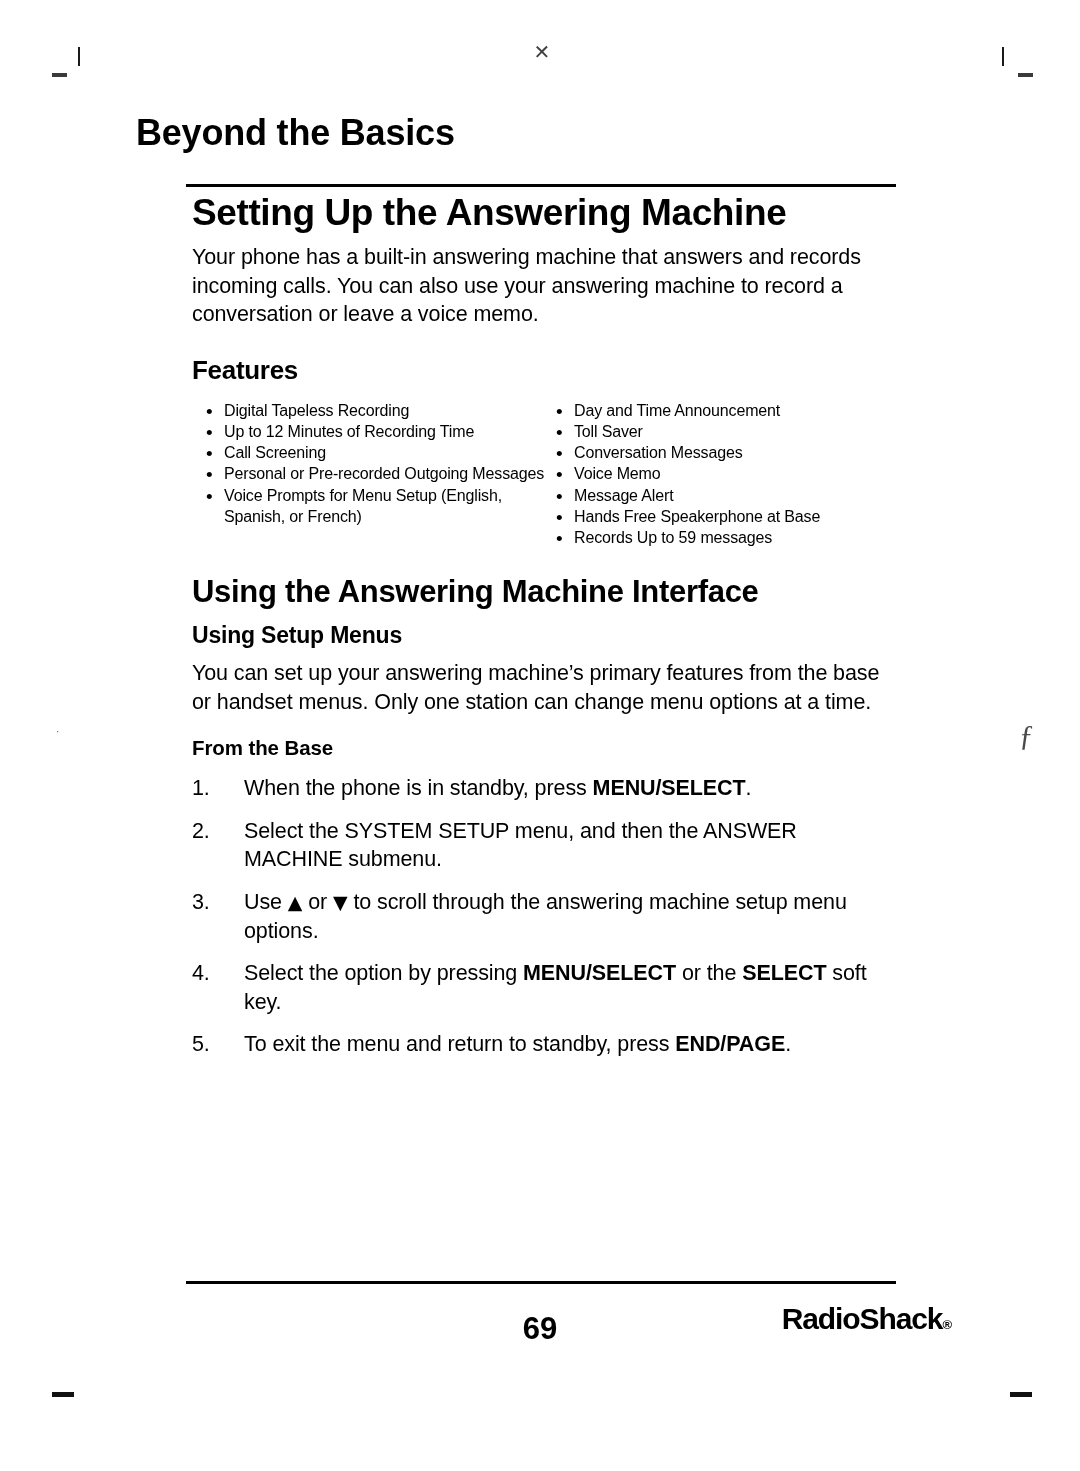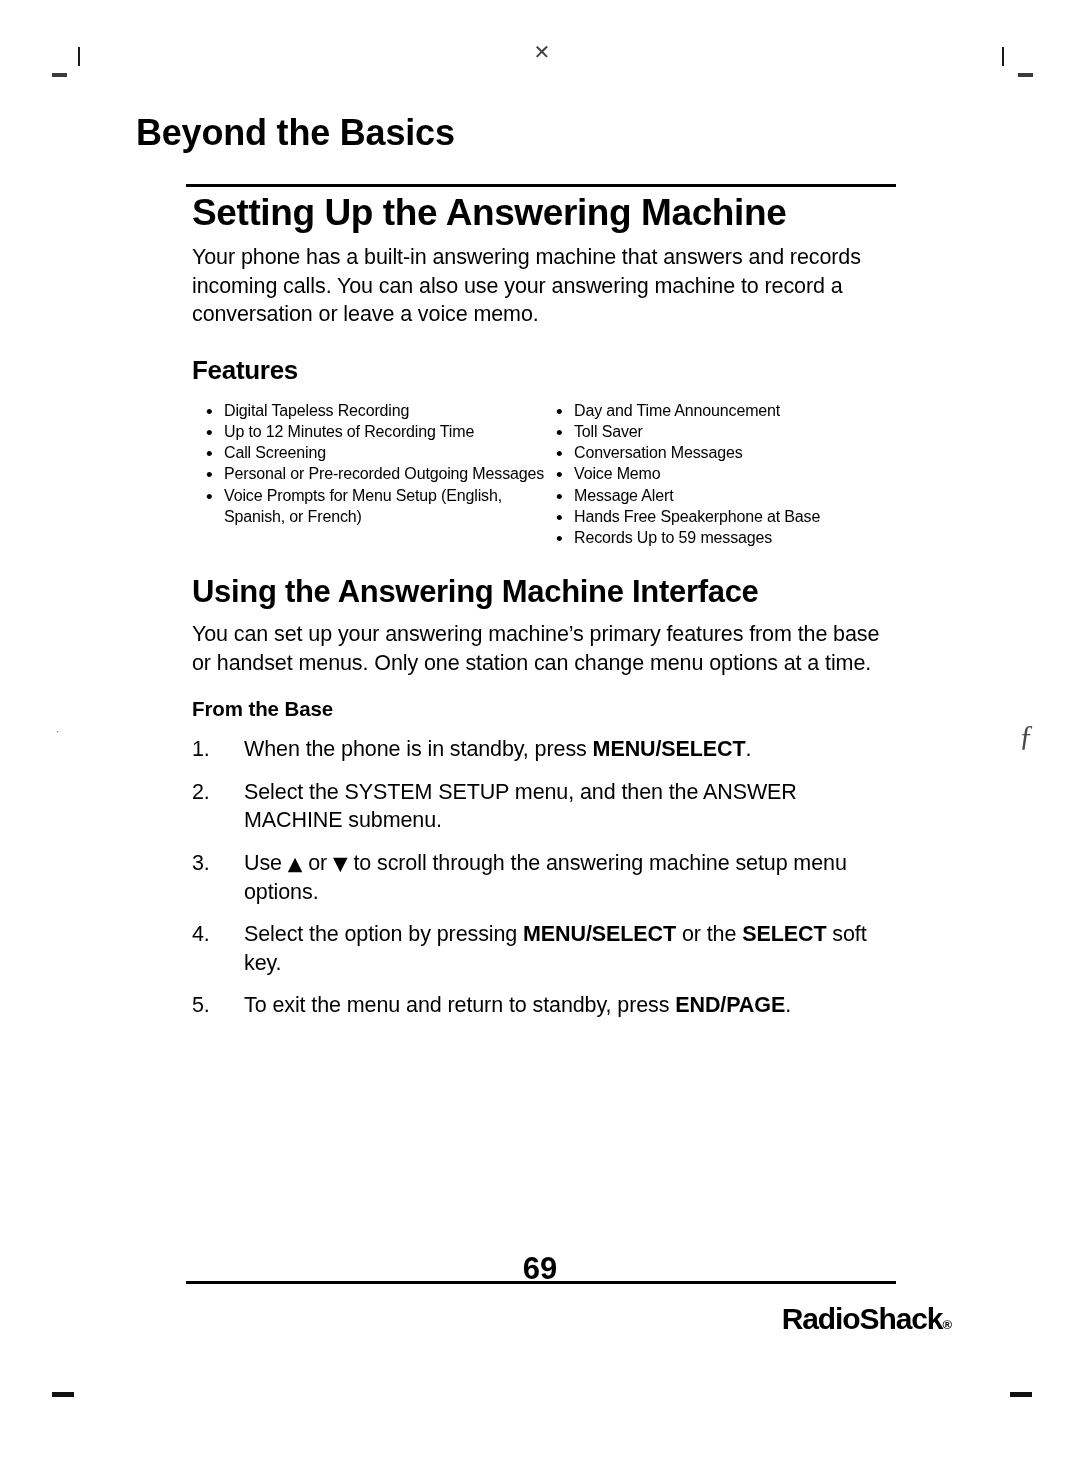--- a/index.html
+++ b/index.html
@@ -184,21 +184,21 @@
   .tri {
     font-family: "DejaVu Sans", sans-serif;
     font-size: 19px;
     line-height: 1;
   }
 
   
   .page-number {
     position: absolute;
     left: 0;
-    top: 1251px;
+    top: 1311px;
     width: 1080px;
     text-align: center;
     font-size: 31px;
     font-weight: bold;
   }
   .brand {
     position: absolute;
     right: 128px;
     top: 1302px;
     font-size: 30px;
@@ -259,20 +259,21 @@
             <li>Message Alert</li>
             <li>Hands Free Speakerphone at Base</li>
             <li>Records Up to 59 messages</li>
           </ul>
       </div>
     </div>
 
 
     <h2 class="section-head wide">Using the Answering Machine Interface</h2>
 
+    <h3 class="sub-head">Using Setup Menus</h3>
 
     <p class="body-text">You can set up your answering machine’s primary features from the base or handset menus. Only one station can change menu options at a time.</p>
 
     <h4 class="minor-head">From the Base</h4>
 
     <ol class="steps">
         <li><span class="num">1.</span><span>When the phone is in standby, press </span><span class="kbd">MENU/SELECT</span><span>.</span></li>
         <li><span class="num">2.</span><span>Select the SYSTEM SETUP menu, and then the ANSWER MACHINE submenu.</span></li>
         <li><span class="num">3.</span><span>Use </span><span class="tri">▲</span><span> or </span><span class="tri">▼</span><span> to scroll through the answering machine setup menu options.</span></li>
         <li><span class="num">4.</span><span>Select the option by pressing </span><span class="kbd">MENU/SELECT</span><span> or the </span><span class="kbd">SELECT</span><span> soft key.</span></li>

